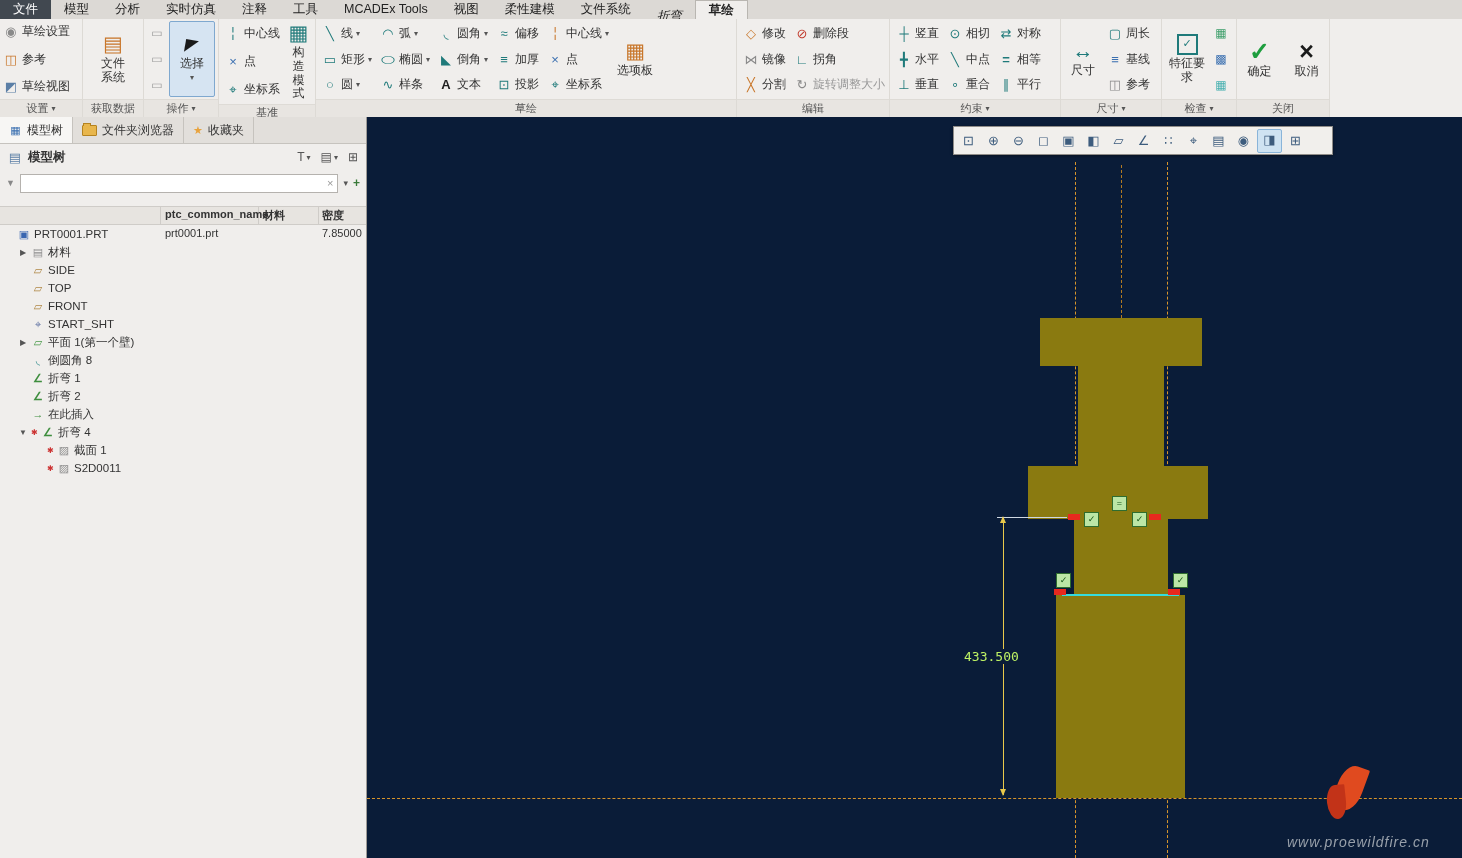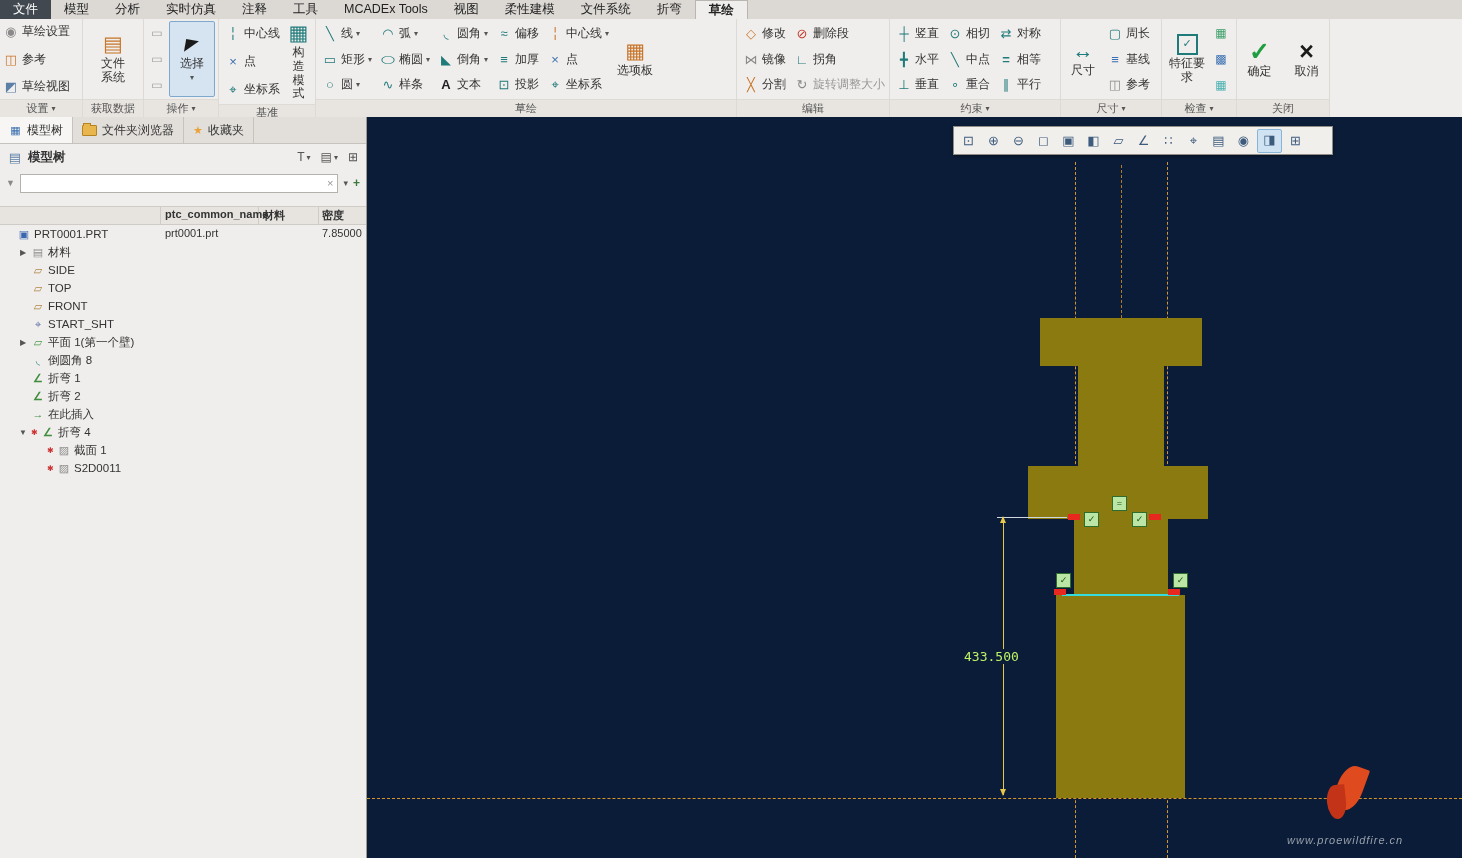--- a/index.html
+++ b/index.html
@@ -3,21 +3,21 @@
 <meta charset="utf-8">
 <style>
   html,body{margin:0;padding:0;}
   body{font-family:"Liberation Sans",sans-serif;}
   .app{position:relative;width:1462px;height:858px;background:#f0eeec;overflow:hidden;font-size:12px;color:#333;}
 
   
   .tabbar{position:absolute;left:0;top:0;width:1462px;height:19px;background:#dcd9d5;display:flex;align-items:stretch;}
   .tab{padding:0 13px;line-height:19px;font-size:12.5px;color:#222;white-space:nowrap;}
   .tab.file{background:#414850;color:#fff;}
-  .tab.ctx{}
+  .tab.ctx{font-style:italic;margin-top:7px;}
   .tab.active{background:#f0eeec;border:1px solid #b9b6b1;border-bottom:none;font-weight:bold;}
 
   
   .ribbon{position:absolute;left:0;top:19px;width:1462px;height:98px;background:#f0eeec;border-bottom:1px solid #b5b2ae;display:flex;}
   .group{display:flex;flex-direction:column;border-right:1px solid #dddad5;flex:none;}
   .gcontent{flex:1;display:flex;align-items:stretch;padding:2px 3px;gap:2px;}
   .vstack{display:flex;flex-direction:column;justify-content:space-between;padding:1px 0;}
   .rbtn{display:flex;align-items:center;gap:3px;height:23px;padding:0 3px;border-radius:2px;white-space:nowrap;}
   .minibtn{height:22px;width:20px;text-align:center;line-height:22px;color:#999;}
   .ic{width:16px;display:inline-block;text-align:center;font-size:13px;line-height:1;flex:none;}
@@ -76,21 +76,21 @@
   .arrow{position:absolute;width:0;height:0;border-left:3px solid transparent;border-right:3px solid transparent;}
   .arrow.up{border-bottom:7px solid #e8c84b;}
   .arrow.down{border-top:7px solid #e8c84b;}
   .dimtext{position:absolute;font-family:"DejaVu Sans Mono",monospace;font-size:13px;color:#bef264;background:#0a1c38;padding:0 3px;z-index:4;}
   .cbox{position:absolute;width:13px;height:13px;background:#bce6a6;border:1px solid #2f6d2f;color:#145214;font-size:9px;line-height:13px;text-align:center;z-index:5;}
   .redmark{position:absolute;width:12px;height:6px;background:#e8281e;z-index:6;}
   .flame{position:absolute;left:958px;top:648px;width:44px;height:62px;z-index:2;}
   .flame .f1{position:absolute;left:12px;top:0;width:26px;height:46px;background:#e04a1f;border-radius:60% 5% 60% 60%;transform:rotate(20deg);}
   .flame .f2{position:absolute;left:2px;top:20px;width:19px;height:34px;background:#c23318;border-radius:60% 5% 60% 60%;transform:rotate(-6deg);}
   .wm-title{position:absolute;left:906px;top:676px;font-family:"DejaVu Serif",serif;font-size:31px;font-weight:bold;color:#cf3a22;letter-spacing:9px;z-index:3;white-space:nowrap;}
-  .wm-url{position:absolute;left:920px;top:717px;font-size:11px;font-style:italic;color:#98a0aa;z-index:3;letter-spacing:1px;text-align:right;}
+  .wm-url{position:absolute;left:920px;top:717px;font-size:14px;font-style:italic;color:#98a0aa;z-index:3;letter-spacing:1px;text-align:right;}
 </style>
 </head>
 <body>
 
 <div class="app">
 
   <div class="tabbar">
     <div class="tab file">文件</div>
     <div class="tab">模型</div>
     <div class="tab">分析</div>

